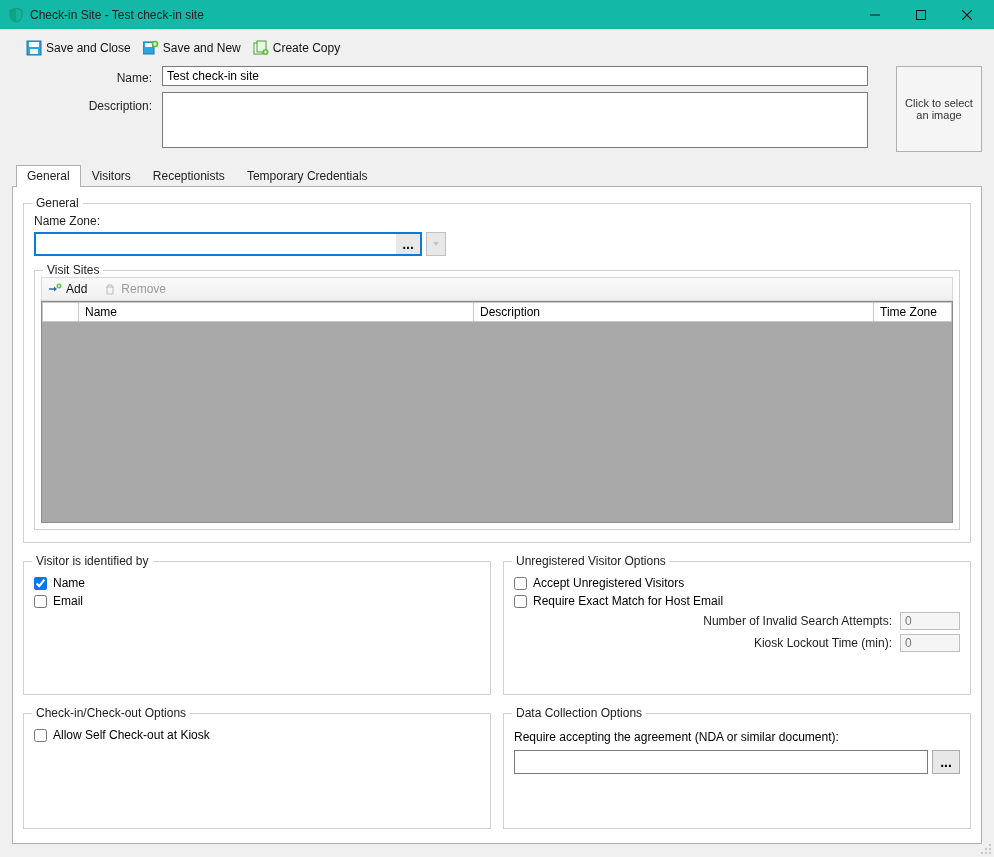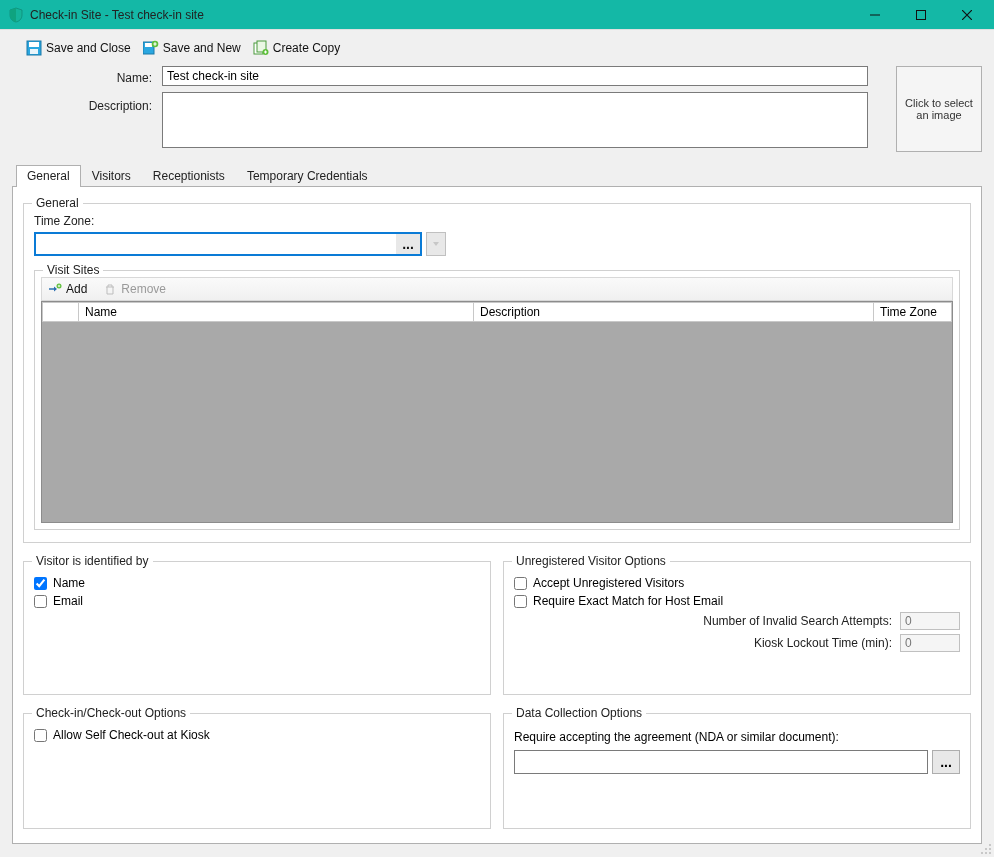--- a/index.html
+++ b/index.html
@@ -293,21 +293,21 @@
     <div class="tab">Visitors</div>
     <div class="tab">Receptionists</div>
     <div class="tab">Temporary Credentials</div>
   </div>
 
   <div class="tab-body">
 
     <div class="grp">
       <span class="legend">General</span>
 
-      <span class="tz-label">Time Zone:</span>
+      <span class="tz-label">Name Zone:</span>
       <div class="tz-row">
         <input class="tz-input" type="text" value="" style="">
         <div class="ellipsis-btn">
           <span>...</span>
         </div>
         <div class="dropdown-btn">
           <span>
             <svg width="8" height="8" viewBox="0 0 8 8">
                 <path d="M1 2 L4 6 L7 2 Z" fill="#c7c7c7"></path>
               </svg>

